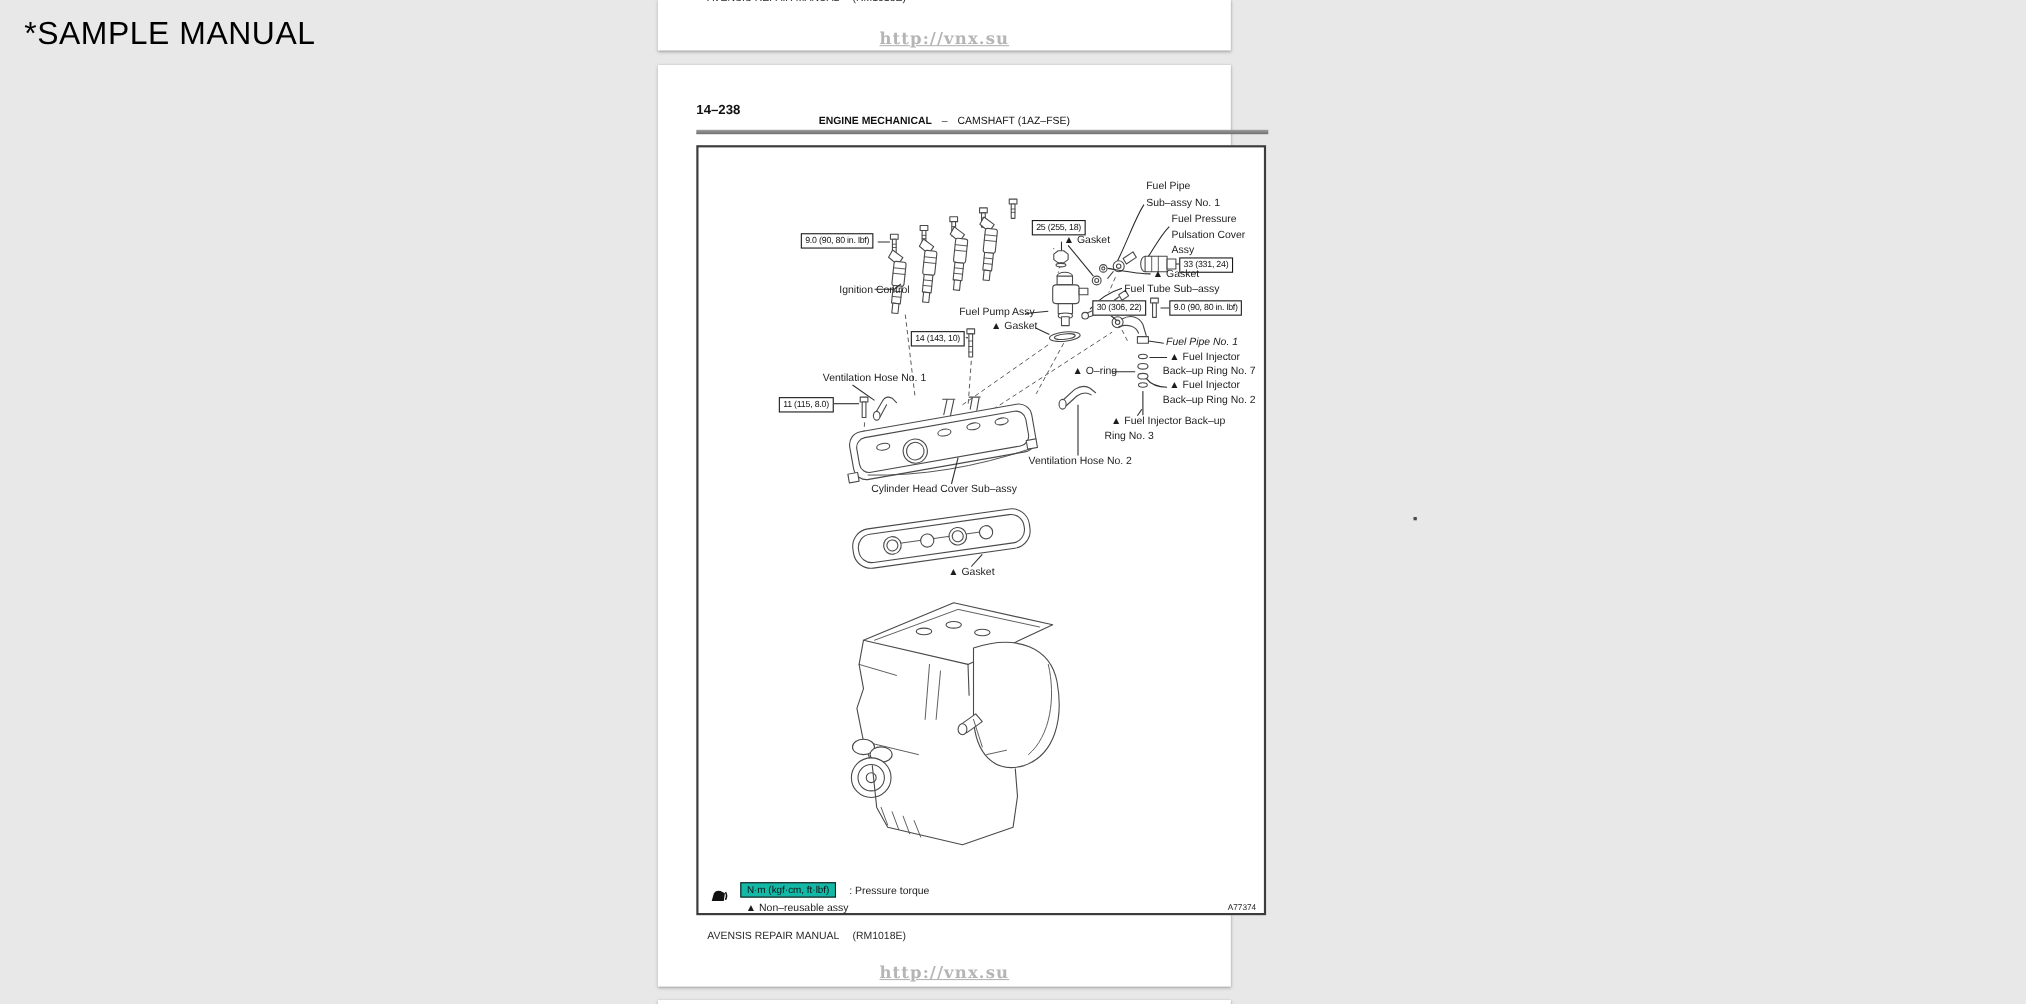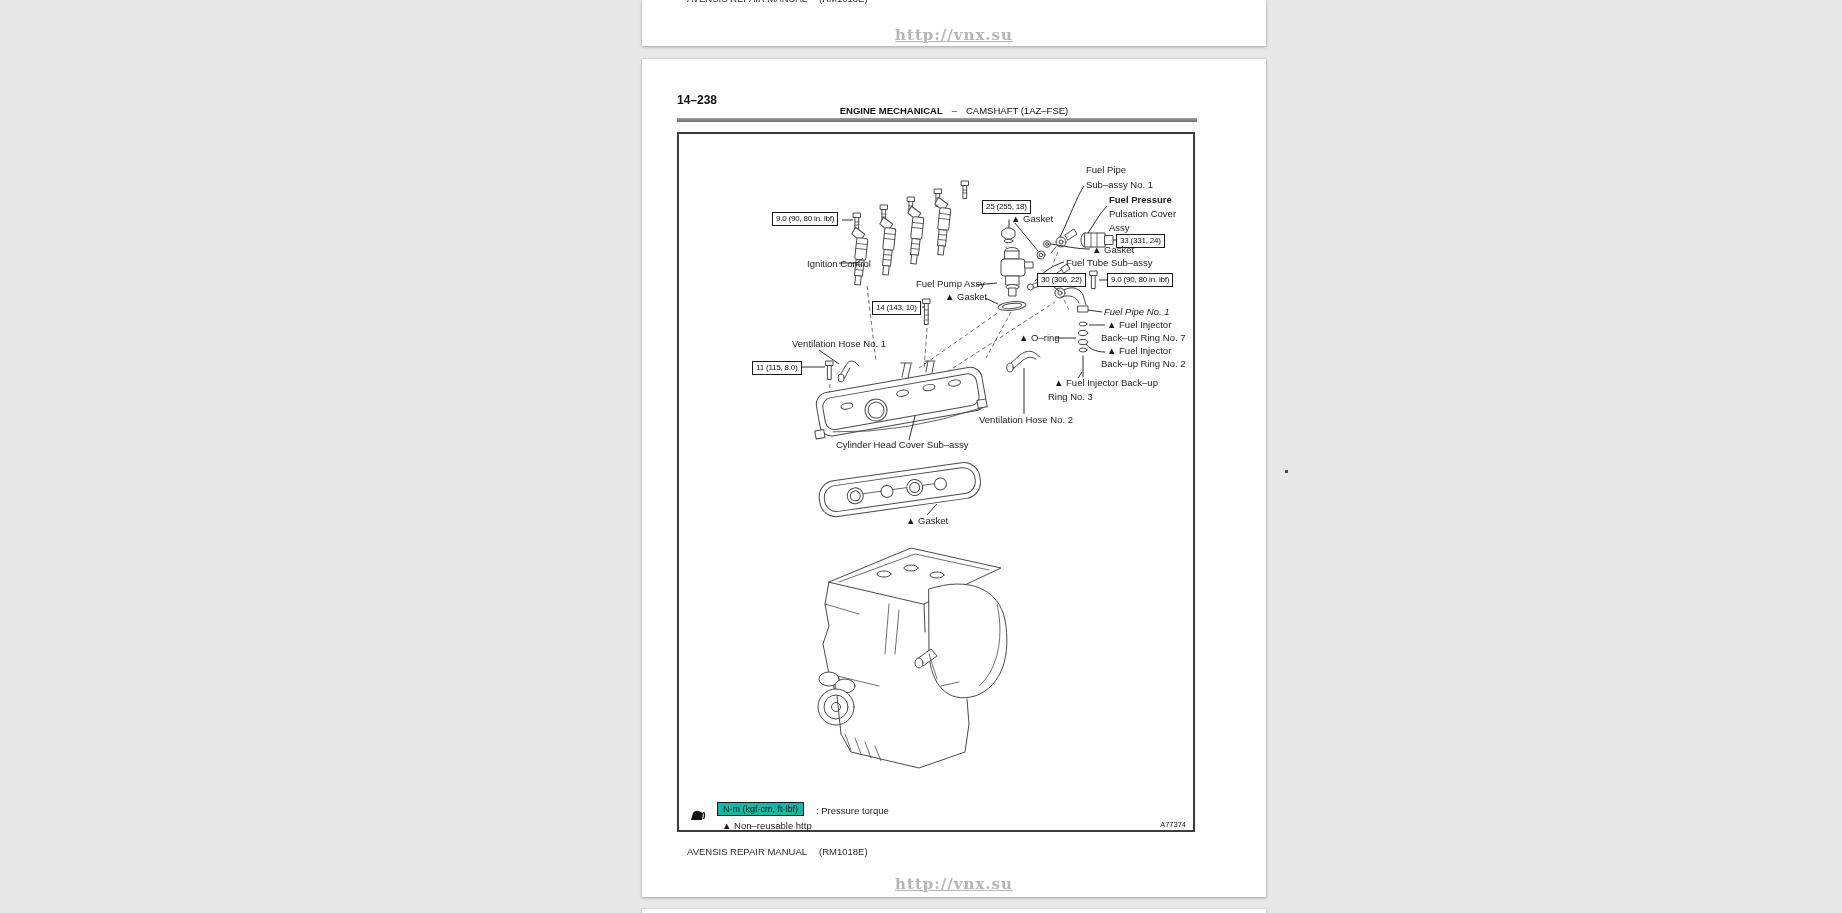--- a/index.html
+++ b/index.html
@@ -3,21 +3,21 @@
 <meta charset="utf-8">
 <style>
   * { margin:0; padding:0; box-sizing:border-box; }
   html,body { width:1842px; height:913px; }
   body { font-family:"Liberation Sans", sans-serif; background:#e8e8e8; position:relative; overflow:hidden; }
 
   .canvas { position:absolute; inset:0; background:#e8e8e8; }
 
   .sample-label { position:absolute; left:22px; top:15px; font-size:29px; color:#000; letter-spacing:0.5px; white-space:nowrap; }
 
-  .page { position:absolute; left:642px; width:624px; background:#fff; box-shadow:0 1px 3px rgba(0,0,0,0.28), 0 0 1px rgba(0,0,0,0.18); }
+  .page { position:absolute; left:598px; width:521px; background:#fff; box-shadow:0 1px 3px rgba(0,0,0,0.28), 0 0 1px rgba(0,0,0,0.18); }
   .page-prev { top:0; height:46px; overflow:hidden; }
   .page-main { top:59px; height:838px; }
   .page-next { top:909px; height:6px; }
 
   .watermark { position:absolute; left:0; width:100%; text-align:center;
     font-family:"DejaVu Serif", serif; font-weight:bold; font-size:15px; letter-spacing:1px;
     color:#b5b5b5; text-decoration:underline; }
   .watermark.prev { top:26px; }
   .watermark.main { top:816px; }
 
@@ -53,20 +53,21 @@
   svg .thin { stroke-width:0.8; }
   svg .dash { fill:none; stroke:#5a5a5a; stroke-width:0.9; stroke-dasharray:4 3; }
   svg .leader { fill:none; stroke:#2e2e2e; stroke-width:1; }
   svg .wfill { fill:#fff; stroke:#4a4a4a; stroke-width:1; }
 </style>
 </head>
 <body>
 
 <div class="canvas">
 
+  <div class="sample-label">*SAMPLE MANUAL</div>
 
   <div class="page page-prev">
     <div class="prev-footer">
       <span>AVENSIS REPAIR MANUAL</span><span class="code">(RM1018E)</span>
     </div>
     <div class="watermark prev">http://vnx.su</div>
   </div>
 
   <div class="page page-main">
     <div class="page-number">14–238</div>
@@ -306,21 +307,21 @@
       <div class="tqbox" style="left:93px; top:78px;">9.0 (90, 80 in. lbf)</div>
       <div class="tqbox" style="left:303px; top:66px;">25 (255, 18)</div>
       <div class="tqbox" style="left:437px; top:100px;">33 (331, 24)</div>
       <div class="tqbox" style="left:358px; top:139px;">30 (306, 22)</div>
       <div class="tqbox" style="left:428px; top:139px;">9.0 (90, 80 in. lbf)</div>
       <div class="tqbox" style="left:193px; top:167px;">14 (143, 10)</div>
       <div class="tqbox" style="left:73px; top:227px;">11 (115, 8.0)</div>
 
       <div class="lbl" style="left:407px; top:31px;">Fuel Pipe</div>
       <div class="lbl" style="left:407px; top:46px;">Sub–assy No. 1</div>
-      <div class="lbl" style="left:430px; top:61px;font-weight:bold;">Fuel Pressure</div>
+      <div class="lbl" style="left:430px; top:61px;">Fuel Pressure</div>
       <div class="lbl" style="left:430px; top:75px;">Pulsation Cover</div>
       <div class="lbl" style="left:430px; top:89px;">Assy</div>
       <div class="lbl" style="left:332px; top:80px;">▲ Gasket</div>
       <div class="lbl" style="left:413px; top:111px;">▲ Gasket</div>
       <div class="lbl" style="left:387px; top:124px;">Fuel Tube Sub–assy</div>
       <div class="lbl" style="left:100px; top:125px;padding-left:28px;">Ignition Control</div>
       <div class="lbl" style="left:237px; top:145px;">Fuel Pump Assy</div>
       <div class="lbl" style="left:266px; top:158px;">▲ Gasket</div>
       <div class="lbl" style="left:113px; top:205px;">Ventilation Hose No. 1</div>
       <div class="lbl" style="left:340px; top:199px;">▲ O–ring</div>
@@ -336,21 +337,21 @@
       <div class="lbl" style="left:227px; top:382px;">▲ Gasket</div>
 
       <span class="legend-icon">
         <svg width="16" height="13" viewBox="0 0 16 13">
             <path d="M1,11 L3,4 Q5,1 9,2 L13,4 L12,11 Z" fill="#111"></path>
             <path d="M13.5,3 q2,3 0,7" fill="none" stroke="#111" stroke-width="1.4"></path>
           </svg>
       </span>
       <div class="legend-box">N·m (kgf·cm, ft·lbf)</div>
       <div class="legend-torque-text">: Pressure torque</div>
-      <div class="legend-nonreusable">▲ Non–reusable http</div>
+      <div class="legend-nonreusable">▲ Non–reusable assy</div>
       <div class="figure-code">A77374</div>
     </div>
 
     <div class="page-footer">
       <span>AVENSIS REPAIR MANUAL</span><span class="code">(RM1018E)</span>
     </div>
     <div class="watermark main">http://vnx.su</div>
   </div>
 
   <div class="page page-next"></div>

